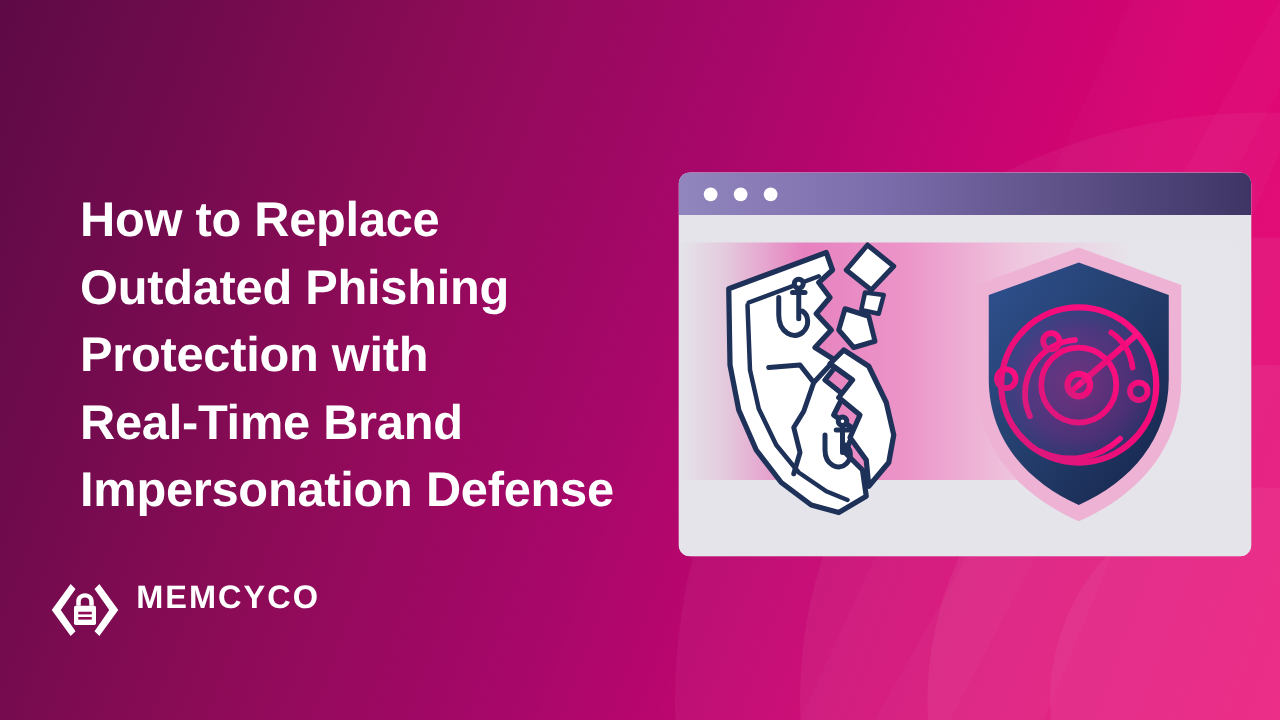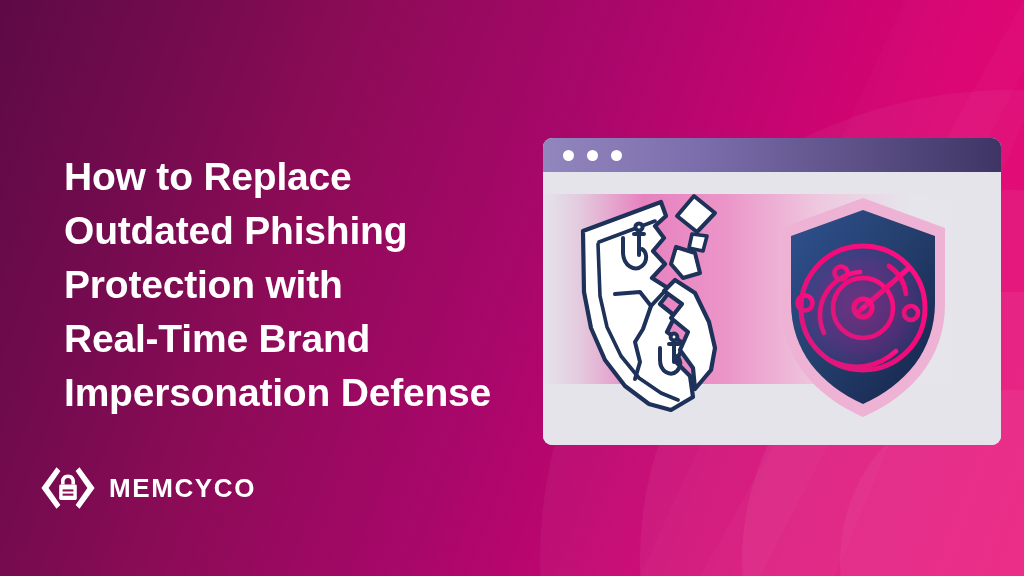--- a/index.html
+++ b/index.html
@@ -39,21 +39,20 @@
     line-height:54px;
     letter-spacing:-0.2px;
     white-space:pre-line;
   }
 
   
   .logo-lockup {
     position:absolute;
     left:40px; top:464px;
     display:flex;
-    align-items:center;
     gap:13px;
   }
   .logo-mark { width:56px; height:48px; display:block; }
   .logo-word {
     color:#ffffff;
     font-size:26px;
     font-weight:bold;
     letter-spacing:1.6px;
     line-height:1;
   }

